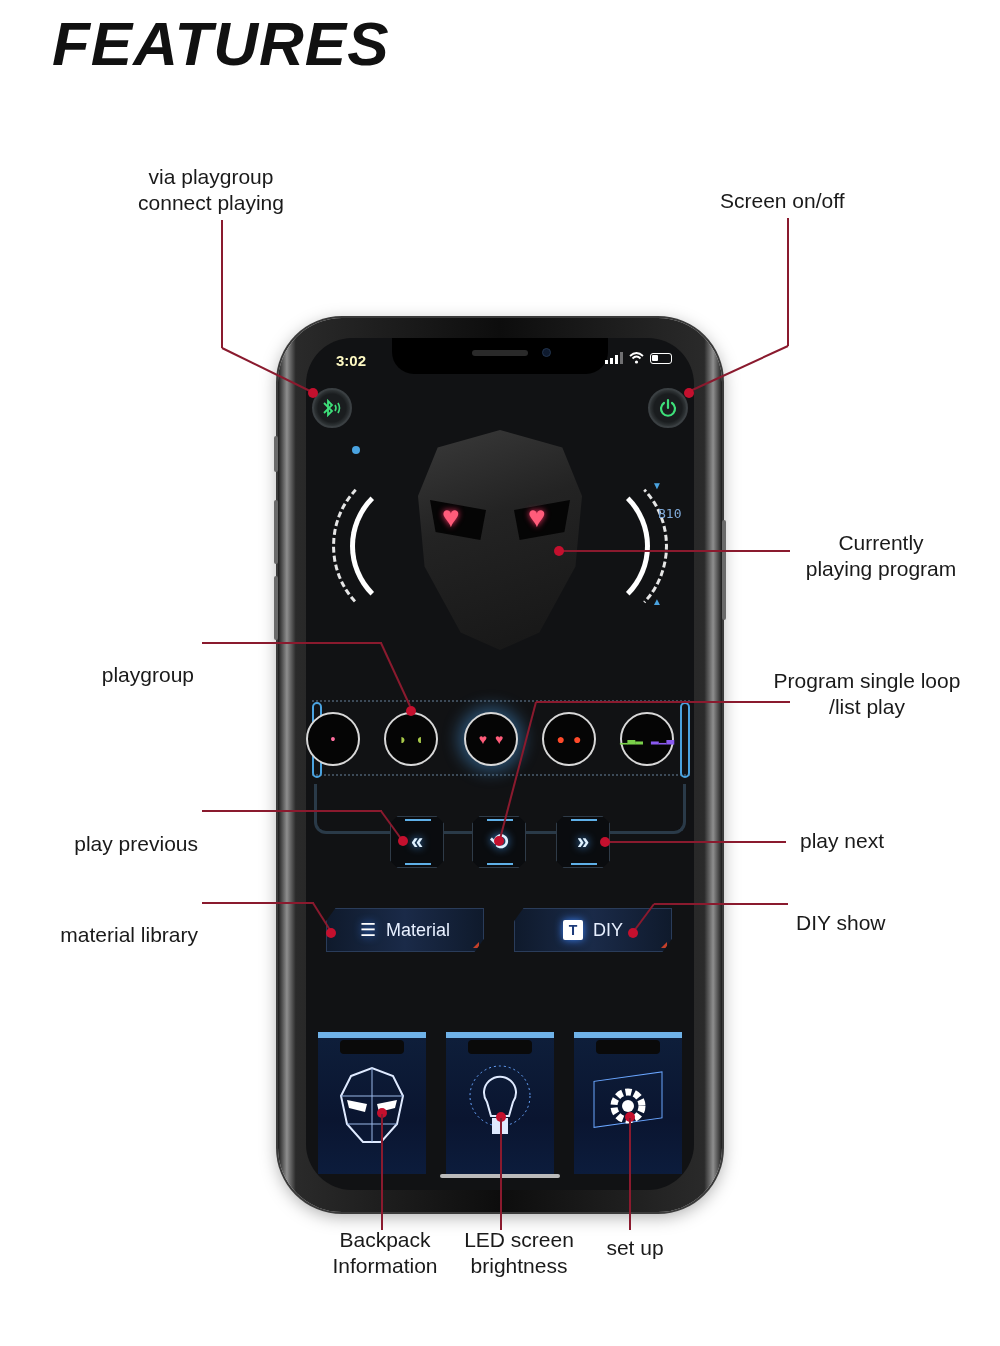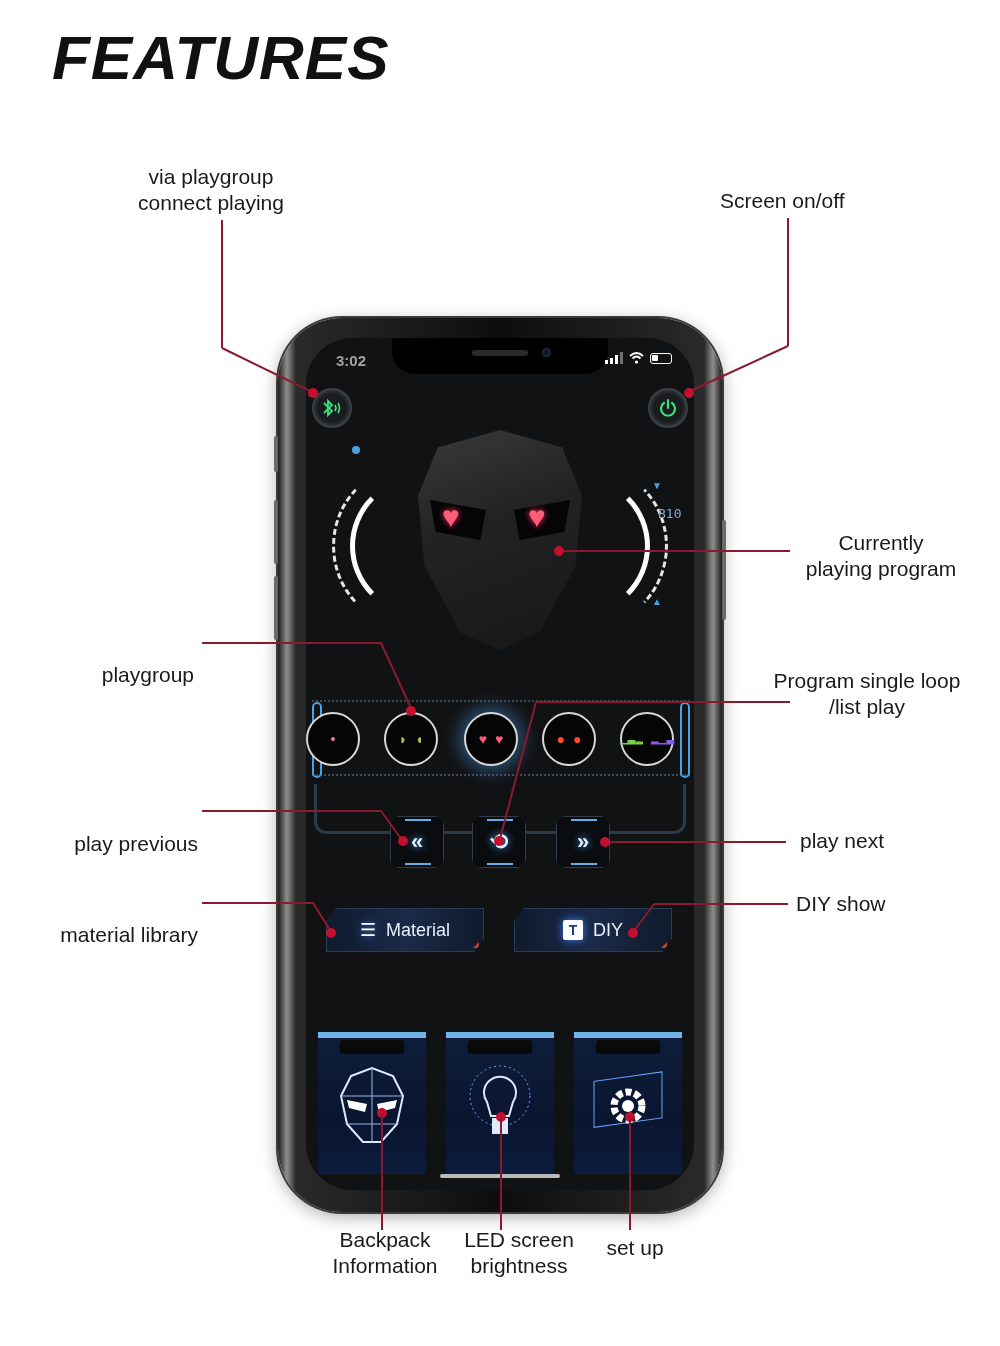--- a/index.html
+++ b/index.html
@@ -1,20 +1,20 @@
 <!DOCTYPE html>
 <html><head>
 <meta charset="utf-8">
 <style>
   * { box-sizing: border-box; margin: 0; padding: 0; }
   html, body { width: 1000px; height: 1346px; background: #ffffff; overflow: hidden; }
   body { position: relative; font-family: "Liberation Sans", sans-serif; color: #111; }
 
   .title {
-    position: absolute; left: 52px; top: 22px;
+    position: absolute; left: 52px; top: 8px;
     font-family: "Liberation Sans", sans-serif;
     font-size: 62px; font-weight: 700; font-style: italic; letter-spacing: 1px;
     color: #111;
   }
 
   .label { position: absolute; font-size: 21px; line-height: 26px; color: #1a1a1a; white-space: nowrap; }
   .label.center { text-align: center; }
   .label.right { text-align: right; margin-top: 33px; }
 
   .line { position: absolute; background: #8a1a2e; }
@@ -32,21 +32,21 @@
     position: absolute; left: 306px; top: 338px; width: 388px; height: 852px;
     border-radius: 46px; background: #111214; overflow: hidden;
   }
   .notch {
     position: absolute; left: 86px; top: 0; width: 216px; height: 36px;
     background: #000; border-radius: 0 0 22px 22px;
   }
   .speaker { position: absolute; left: 80px; top: 12px; width: 56px; height: 6px; border-radius: 3px; background: #2a2a2a; }
   .camera { position: absolute; left: 150px; top: 10px; width: 9px; height: 9px; border-radius: 50%; background: #0e1a2e; border: 1px solid #23344f; }
 
-  .status-time { position: absolute; left: 30px; top: 14px; color: #a3a3a3; font-size: 15px; font-weight: 700; }
+  .status-time { position: absolute; left: 30px; top: 14px; color: #fef9c3; font-size: 15px; font-weight: 700; }
   .status-icons { position: absolute; right: 22px; top: 14px; display: flex; gap: 6px; align-items: center; }
   .sig { display: flex; gap: 2px; align-items: flex-end; height: 12px; }
   .sig span { width: 3px; background: #fff; display: block; }
   .battery { width: 22px; height: 11px; border: 1.5px solid #fff; border-radius: 3px; position: relative; }
   .battery::after { content: ""; position: absolute; left: 1px; top: 1px; width: 6px; height: 6px; background: #fff; border-radius: 1px; }
 
   .round-btn {
     position: absolute; width: 40px; height: 40px; border-radius: 50%;
     background: radial-gradient(circle, #1a1d1f 55%, #2f3436 70%, #0c0c0c 100%);
     border: 2px solid #3a3f42; display: flex; align-items: center; justify-content: center;
@@ -301,21 +301,21 @@
 <div class="line" style="left:606px;top:841px;width:180px;height:2px;"></div>
 <div class="dot" style="left:600px;top:837px;"></div>
 
 <div class="label right" style="left:20px;top:889px;width:178px;">material library</div>
 <div class="line" style="left:202px;top:902px;width:112px;height:2px;"></div>
 <svg style="position:absolute;left:310px;top:900px;" width="26" height="36">
   <line x1="3" y1="3" x2="20" y2="30" stroke="#8a1a2e" stroke-width="2"></line>
 </svg>
 <div class="dot" style="left:326px;top:928px;"></div>
 
-<div class="label" style="left:796px;top:891px;text-align:right;">DIY show</div>
+<div class="label" style="left:796px;top:910px;text-align:right;">DIY show</div>
 <div class="line" style="left:654px;top:903px;width:134px;height:2px;"></div>
 <svg style="position:absolute;left:630px;top:901px;" width="28" height="36">
   <line x1="24" y1="3" x2="4" y2="30" stroke="#8a1a2e" stroke-width="2"></line>
 </svg>
 <div class="dot" style="left:628px;top:928px;"></div>
 
 <div class="dot" style="left:377px;top:1108px;"></div>
 <div class="line" style="left:381px;top:1114px;width:2px;height:116px;"></div>
 <div class="dot" style="left:496px;top:1112px;"></div>
 <div class="line" style="left:500px;top:1118px;width:2px;height:112px;"></div>

